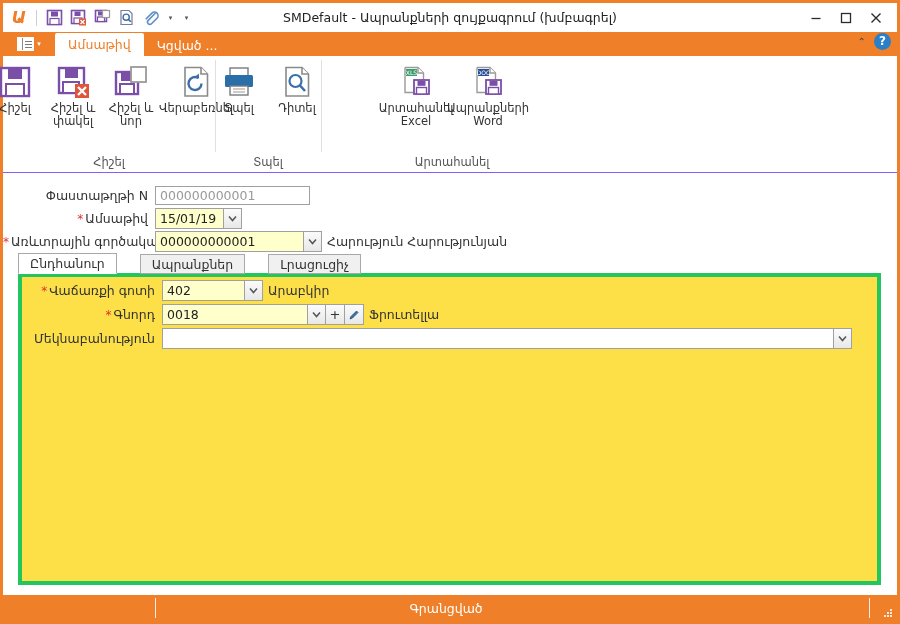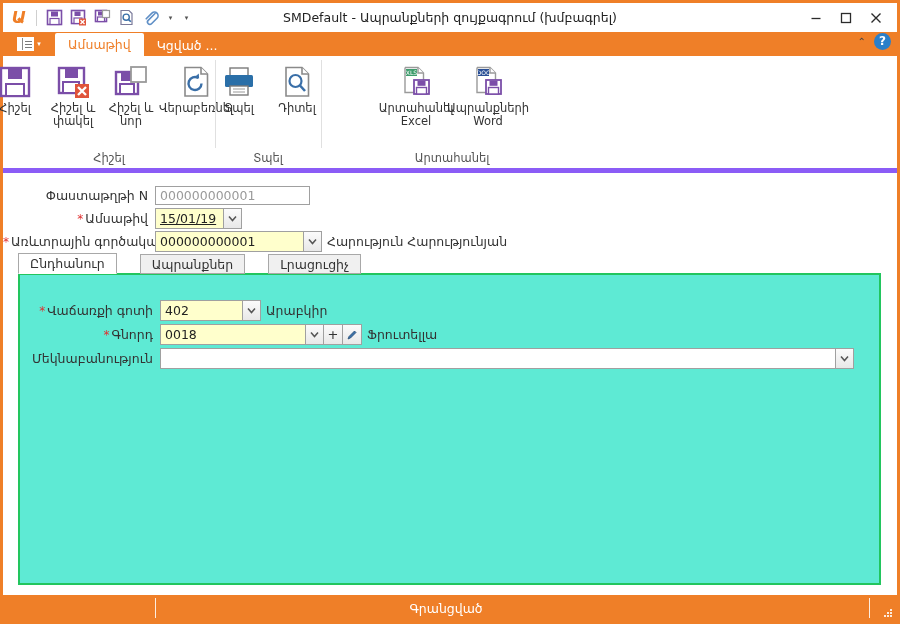--- a/index.html
+++ b/index.html
@@ -89,21 +89,21 @@
     background: transparent;
   }
   .rtab.active {
     background: #ffffff; color: #ef7f28;
     height: 23px; border-radius: 2px 2px 0 0;
   }
   
   .ribbon {
     flex: 0 0 117px; height: 117px;
     background: #ffffff;
-    border-bottom: 5px solid #8b5cf6;
+    border-bottom: 1px solid #8b5cf6;
     display: flex; align-items: stretch;
     position: relative;
   }
   .rgroup {
     display: flex; flex-direction: column; align-items: center;
     padding-top: 5px;
     position: relative;
   }
   .rgroup + .rgroup::before {
     content: ""; position: absolute; left: 0; top: 4px; bottom: 20px;
@@ -165,24 +165,24 @@
   .tabstrip { display: flex; align-items: flex-end; height: 21px; position: relative; z-index: 2; gap: 24px; }
   .ttab {
     height: 20px; padding: 0 11px;
     display: flex; align-items: center;
     font-size: 12.5px; color: #333;
     border: 1px solid #a8a8a8; background: #f0f0f0;
     margin-right: -1px;
   }
   .ttab.active { background: #ffffff; border-bottom-color: #ffffff; height: 21px; }
   .tabpanel {
-    border: 2px solid #22c55e;
-    background: #5eead4;
+    border: 4px solid #22c55e;
+    background: #fde047;
     position: absolute; left: 0; right: 0; top: 20px; bottom: 0;
-    padding-top: 24px;
+    padding-top: 2px;
   }
   .tabpanel .frow { height: 23px; }
   .tabpanel .flabel { width: 140px; }
   
   .statusbar {
     flex: 0 0 26px; height: 26px;
     background: #ef7f28; color: #ffffff;
     display: flex; align-items: center;
     position: relative;
     font-size: 12.5px;
@@ -416,21 +416,21 @@
       <div class="frow">
         <div class="flabel">Փաստաթղթի N</div>
         <div class="inp readonly" style="width:155px;">000000000001</div>
       </div>
 
       <div class="frow">
         <div class="flabel">
           <span class="req">*</span><span>Ամսաթիվ</span>
         </div>
         <div class="combo">
-          <div class="cell" style="width:68px;text-decoration:underline;">15/01/19</div>
+          <div class="cell" style="width:68px;">15/01/19</div>
           <div class="drop">
             <svg width="9" height="7" viewBox="0 0 9 7">
                 <path d="M1 1.5 L4.5 5.5 L8 1.5" fill="none" stroke="#555" stroke-width="1.5"></path>
               </svg>
           </div>
         </div>
       </div>
 
       <div class="frow">
         <div class="flabel">

